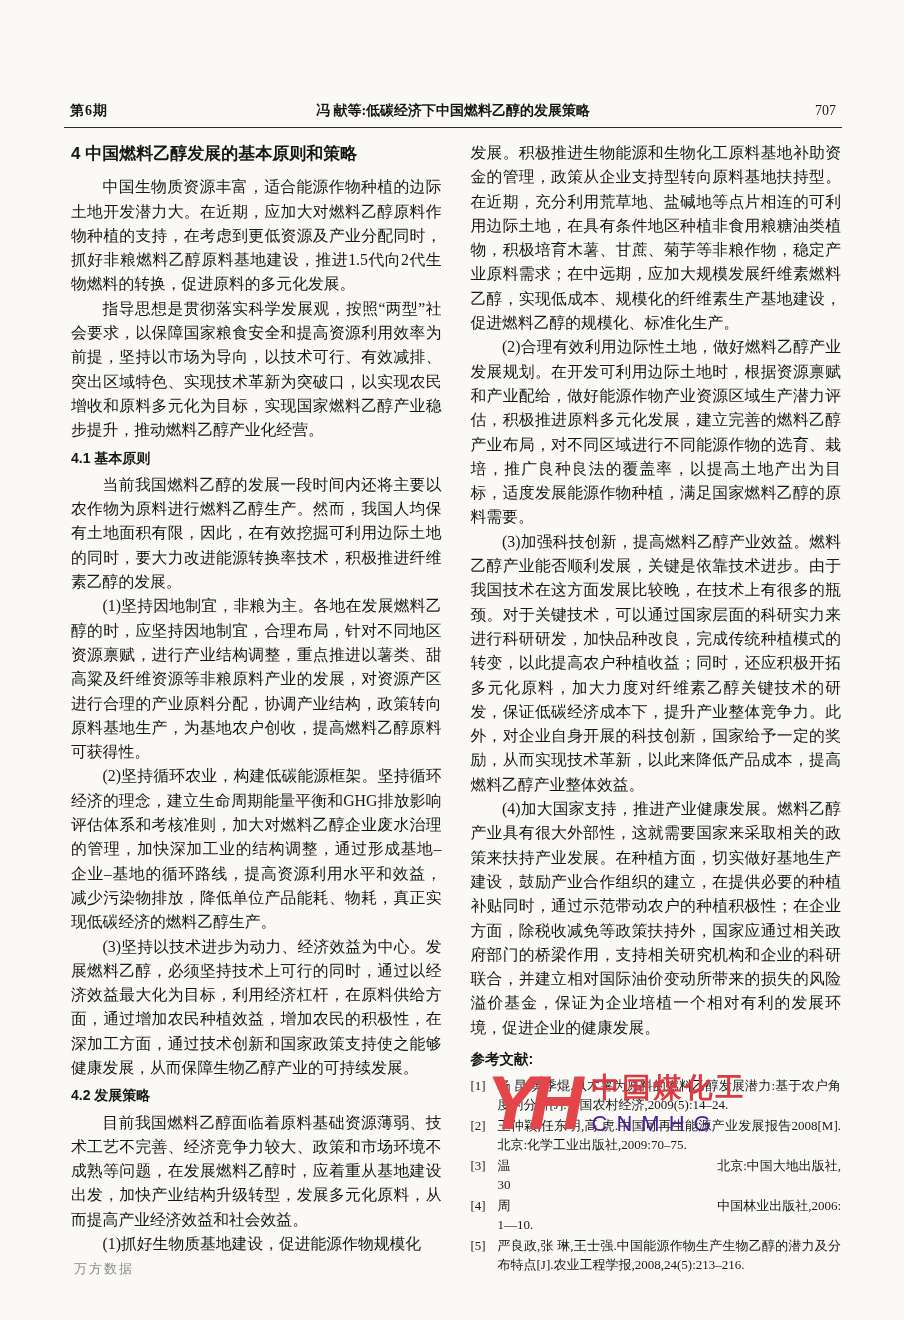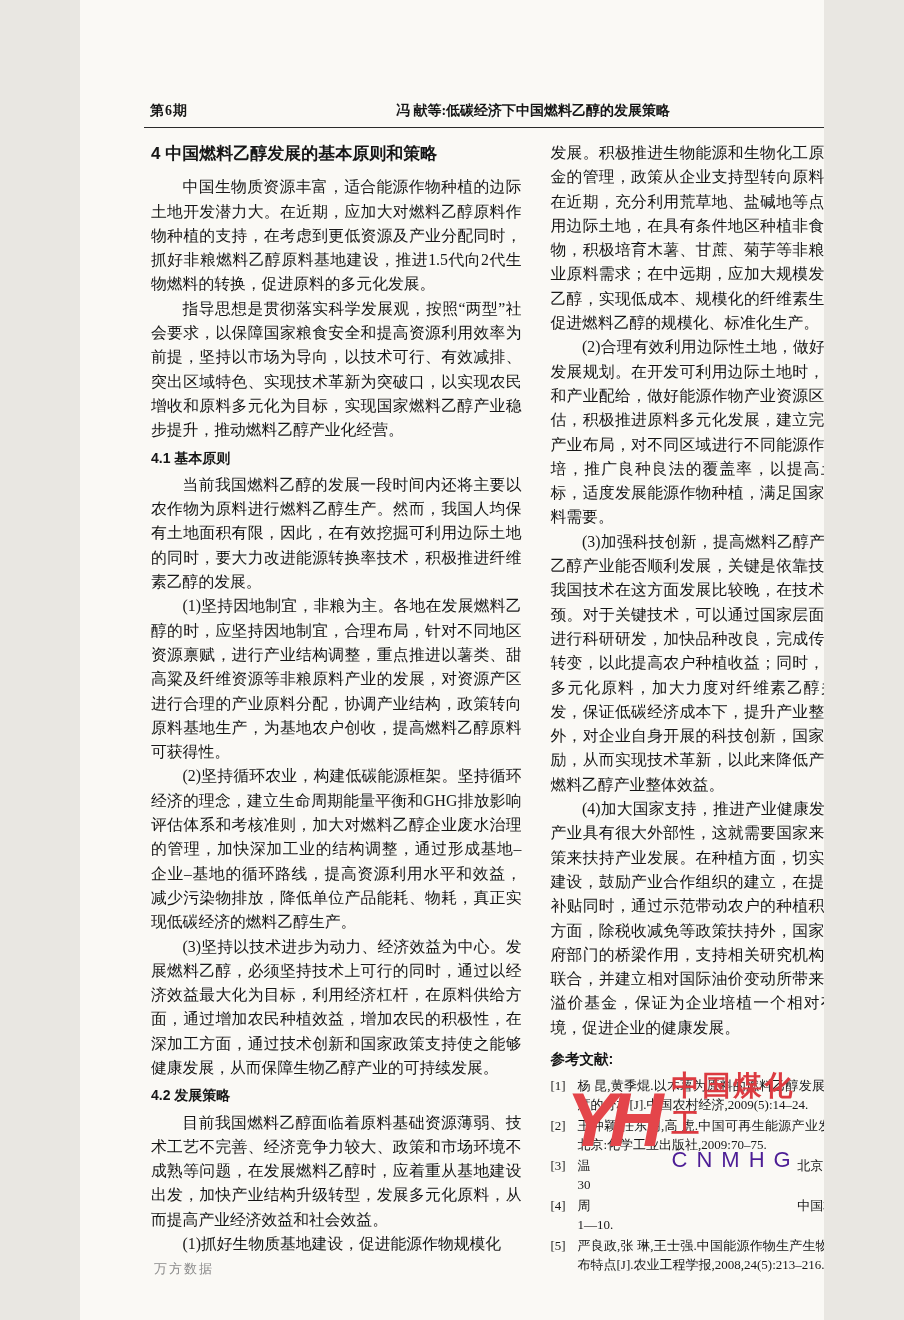--- a/index.html
+++ b/index.html
@@ -1,17 +1,17 @@
 <!DOCTYPE html>
 <html><head>
 <meta charset="utf-8">
 <style>
   html,body { margin:0; padding:0; background:#e9e7e2; }
   .page {
-    position:relative; width:744px; height:1320px; margin:0 auto;
+    position:relative; width:904px; height:1320px; margin:0 auto;
     background:#faf9f5; overflow:hidden;
     font-family:"Liberation Serif","DejaVu Serif",serif; color:#161616;
   }
   
   .header { position:absolute; top:102px; left:70px; width:766px; display:flex; align-items:baseline; font-size:14px; }
   .issue  { flex:0 0 130px; font-weight:bold; letter-spacing:1px; }
   .running-title { flex:1; text-align:center; font-weight:bold; }
   .pageno { flex:0 0 130px; text-align:right; }
   .head-rule { position:absolute; top:127px; left:64px; width:778px; border-top:1.6px solid #2b2b2b; }
 

